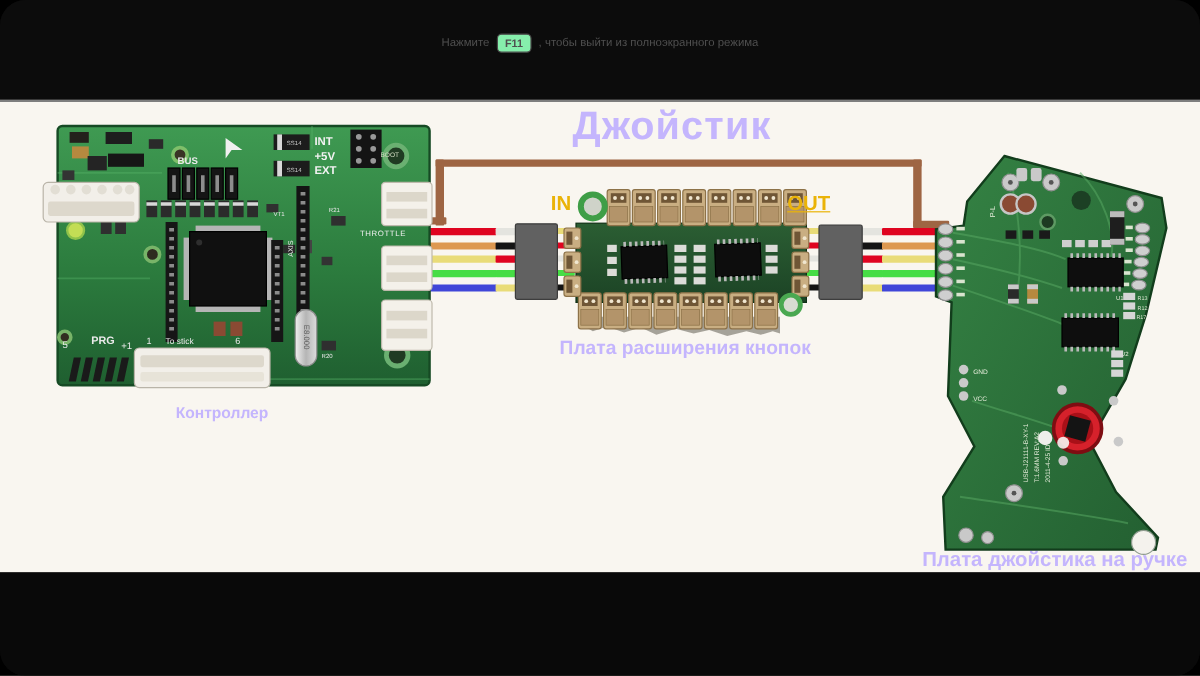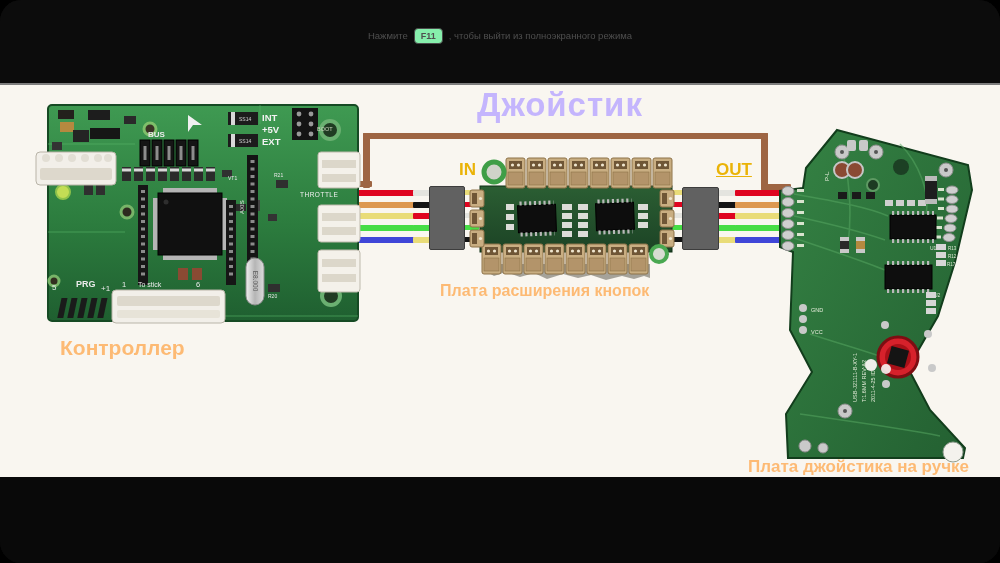--- a/index.html
+++ b/index.html
@@ -9,27 +9,27 @@
   .top-bar{position:absolute;left:0;top:0;width:1000px;height:83px;background:#0c0c0c;
            border-bottom:2px solid #7e7e7e;display:flex;align-items:center;justify-content:center;}
   .notice{display:flex;align-items:center;gap:6px;color:#4f4f4f;font-size:9.5px;margin-top:-12px;}
   .keycap{display:inline-block;padding:2px 6px;border:1px solid #4a4a4a;border-radius:4px;
           background:#86efac;color:#4f4f4f;font-size:9px;font-weight:bold;}
   
   .canvas{position:absolute;left:0;top:85px;width:1000px;height:392px;background:#f9f6f0;}
   .bottom-bar{position:absolute;left:0;top:477px;width:1000px;height:86px;background:#090909;}
   .title{position:absolute;left:430px;top:86px;width:260px;text-align:center;
          font-size:33px;font-weight:800;color:#c4b5fd;letter-spacing:1px;}
-  .cap{position:absolute;font-weight:700;color:#fdba74;text-align:left;}
-  .cap.controller{left:60px;top:336px;width:250px;font-size:21px;}
+  .cap{position:absolute;font-weight:700;color:#c4b5fd;text-align:center;}
+  .cap.controller{left:60px;top:336px;width:250px;font-size:13px;}
   .cap.expansion{left:440px;top:282px;width:262px;font-size:16px;}
   .cap.joystick{left:748px;top:457px;width:262px;font-size:17px;}
   .io-label{position:absolute;font-size:17px;font-weight:800;color:#eab308;z-index:6;}
   .io-label.in{left:459px;top:160px;}
-  .io-label.out{left:716px;top:160px;text-decoration:underline;}
+  .io-label.out{left:656px;top:160px;text-decoration:underline;}
   
   #wires .wire{position:absolute;z-index:2;border-radius:1px;}
   .conn-block{position:absolute;z-index:4;background:#616161;border:1px solid #3d3d3d;border-radius:2px;}
   .conn-block.left{left:429px;top:186px;width:34px;height:62px;}
   .conn-block.right{left:682px;top:187px;width:35px;height:61px;}
   svg.boards{position:absolute;left:0;top:84px;width:1000px;height:393px;z-index:3;pointer-events:none;}
   text{font-family:"Liberation Sans",sans-serif;}
 </style>
 </head>
 <body>

